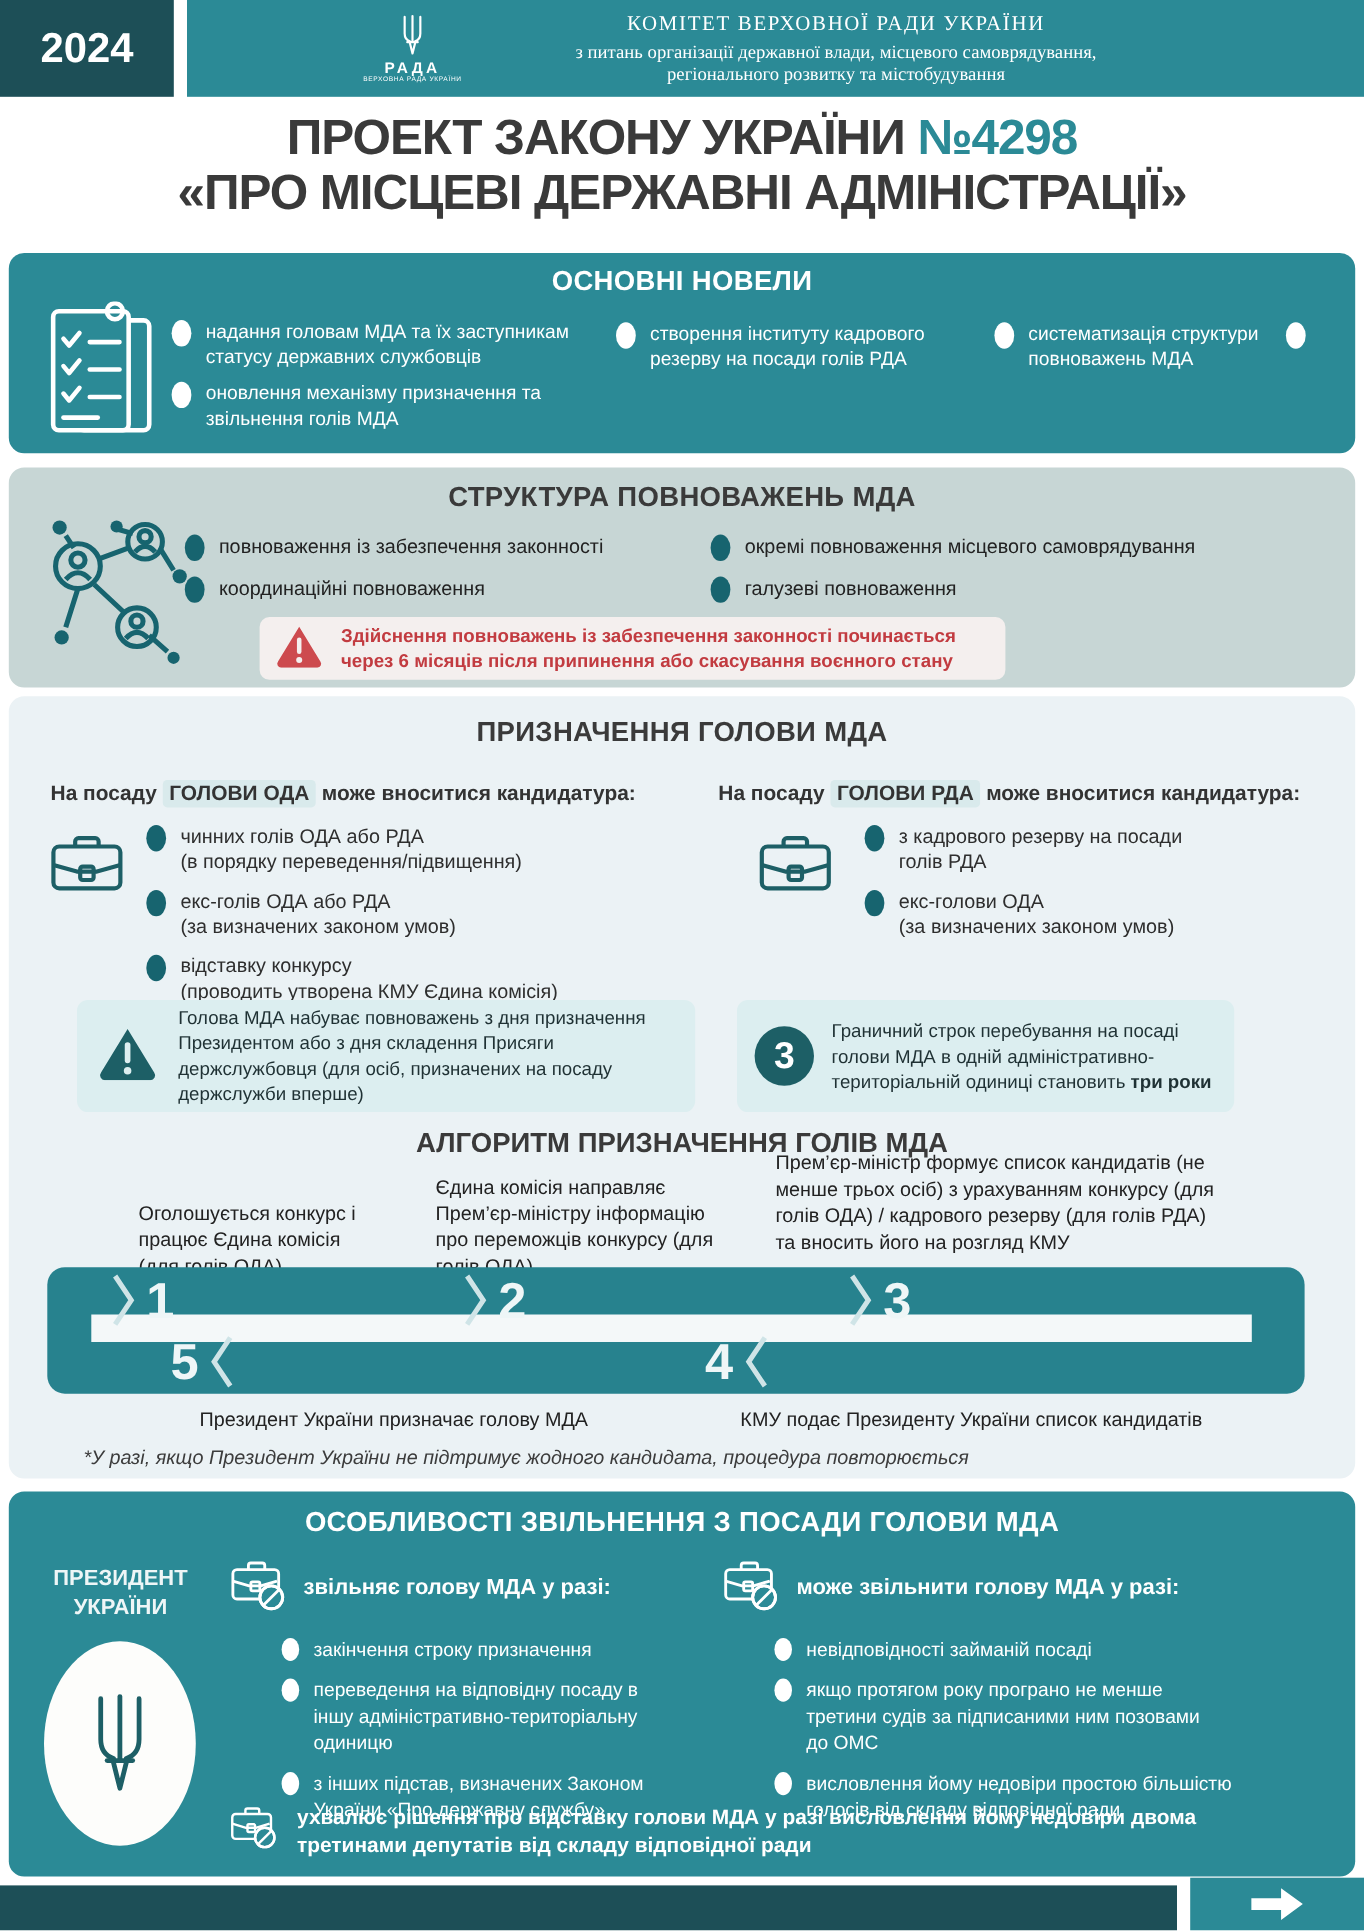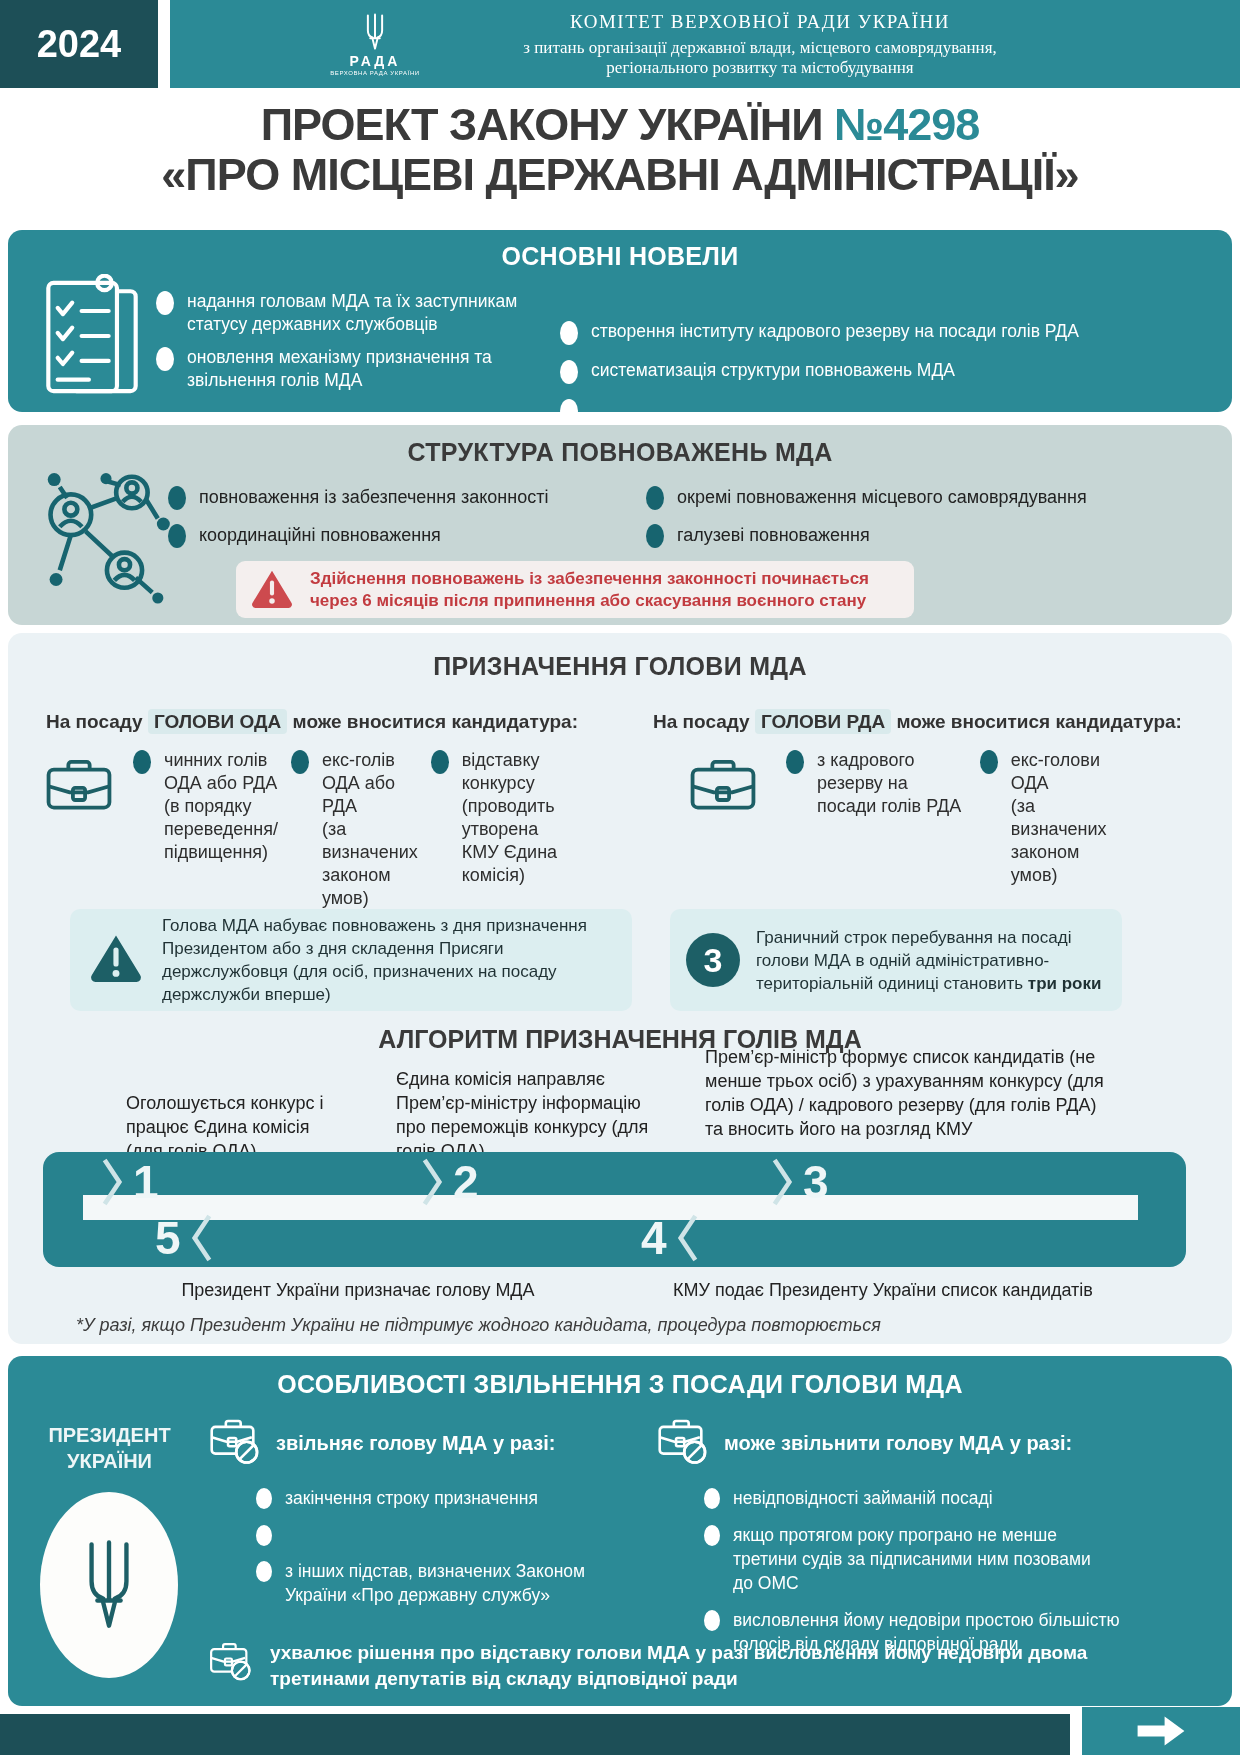--- a/index.html
+++ b/index.html
@@ -31,42 +31,42 @@
   .bullet { display:flex; align-items:flex-start; }
   .dot { flex:none; width:18px; height:24px; border-radius:50%; margin-right:13px; margin-top:1px; }
   .dot-white { background:#fff; }
   .dot-teal  { background:#17646f; }
 
   
   .sec1 { top:230px; height:182px; background:#2b8a96; color:#fff; }
   .sec1 .sec-title { margin-top:12px; color:#fff; }
   .sec1-icon { position:absolute; left:32px; top:44px; }
   .sec1-colL { position:absolute; left:148px; top:60px; width:400px; display:flex; flex-direction:column; gap:10px; }
-  .sec1-colR { position:absolute; left:552px; top:62px; width:640px; display:flex; flex-direction:column; gap:14px;margin-top:28px; }
+  .sec1-colR { position:absolute; left:552px; top:62px; width:640px; display:flex; flex-direction:row; gap:14px; }
   .sec1 .bullet { font-size:17.5px; line-height:23px; }
 
   
   .sec2 { top:425px; height:200px; background:#c7d6d5; color:#333; }
   .sec2 .sec-title { margin-top:13px; color:#3a3a3a; }
   .sec2-icon { position:absolute; left:24px; top:32px; }
   .sec2-colL { position:absolute; left:160px; top:60px; width:450px; display:flex; flex-direction:column; gap:13px; }
   .sec2-colR { position:absolute; left:638px; top:60px; width:560px; display:flex; flex-direction:column; gap:13px; }
   .sec2 .bullet { font-size:18px; line-height:24px; color:#222; }
   .warn-box { position:absolute; left:228px; top:136px; width:678px; height:57px; background:#f4efee;
               border-radius:9px; display:flex; align-items:center; padding:0 18px 0 14px; }
   .warn-box svg { flex:none; margin-right:16px; }
   .warn-text { color:#c23b40; font-weight:bold; font-size:17px; line-height:22px; }
 
   
   .sec3 { top:633px; height:711px; background:#ebf2f5; color:#2e2e2e; }
   .sec3 .sec-title { margin-top:19px; color:#3a3a3a; }
   .col-heading { position:absolute; font-size:19px; font-weight:bold; color:#333; white-space:nowrap; }
   .hl { background:#d9eaec; padding:2px 6px; border-radius:4px; }
   .case-icon { position:absolute; color:#1d5f66; }
-  .cand-list { position:absolute; display:flex; flex-direction:row; gap:13px; }
+  .cand-list { position:absolute; display:flex; flex-direction:column; gap:13px; }
   .cand-list .bullet { font-size:18px; line-height:23px; }
   .cand-main { display:block; }
   .cand-sub  { display:block; }
   .callout { position:absolute; background:#dceef0; border-radius:10px; display:flex; align-items:center;
              font-size:17px; line-height:23px; color:#1f3134; }
   .callout-l { left:62px; top:276px; width:562px; height:102px; padding:0 16px 0 18px; gap:18px; }
   .callout-r { left:662px; top:276px; width:452px; height:102px; padding:0 14px 0 16px; gap:16px; }
   .badge3 { flex:none; width:54px; height:54px; border-radius:50%; background:#1d5f66; color:#fff;
             display:flex; align-items:center; justify-content:center; font-size:34px; font-weight:bold; }
   .callout svg { flex:none; }
@@ -403,20 +403,21 @@
         </span>
         <span class="dis-heading">звільняє голову  МДА у разі:</span>
       </div>
       <div class="dis-items">
         <div class="bullet">
             <span class="dot dot-white"></span>
             <span>закінчення строку призначення</span>
           </div>
         <div class="bullet">
             <span class="dot dot-white"></span>
+            <span style="max-width:300px; display:inline-block;">переведення на відповідну посаду в іншу адміністративно-територіальну одиницю</span>
           </div>
         <div class="bullet">
             <span class="dot dot-white"></span>
             <span style="max-width:320px; display:inline-block;">з інших підстав, визначених Законом України «Про державну службу»</span>
           </div>
       </div>
     </div>
 
     <div class="dis-col dis-col-2">
       <div class="dis-head-row">

